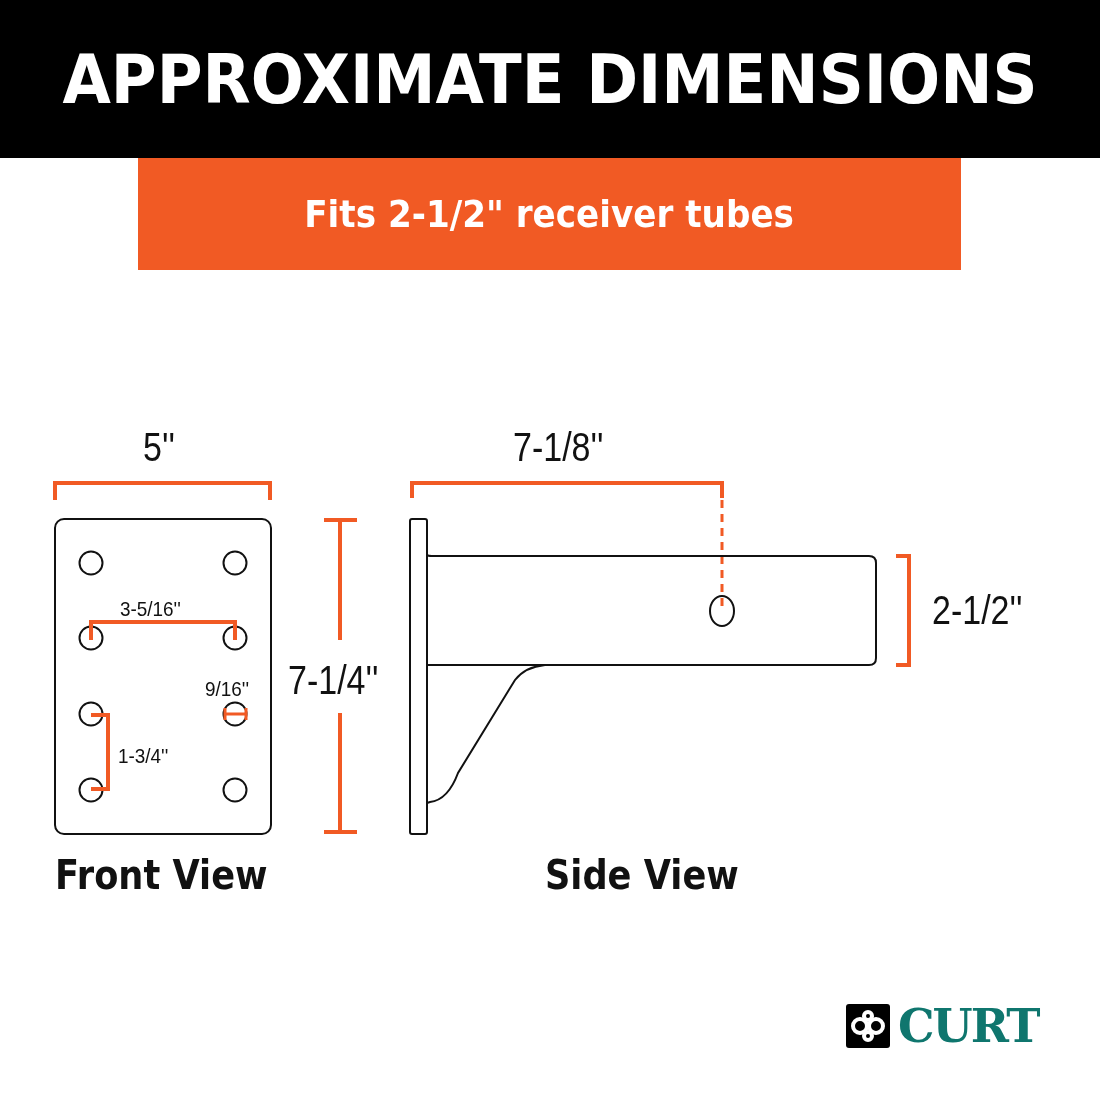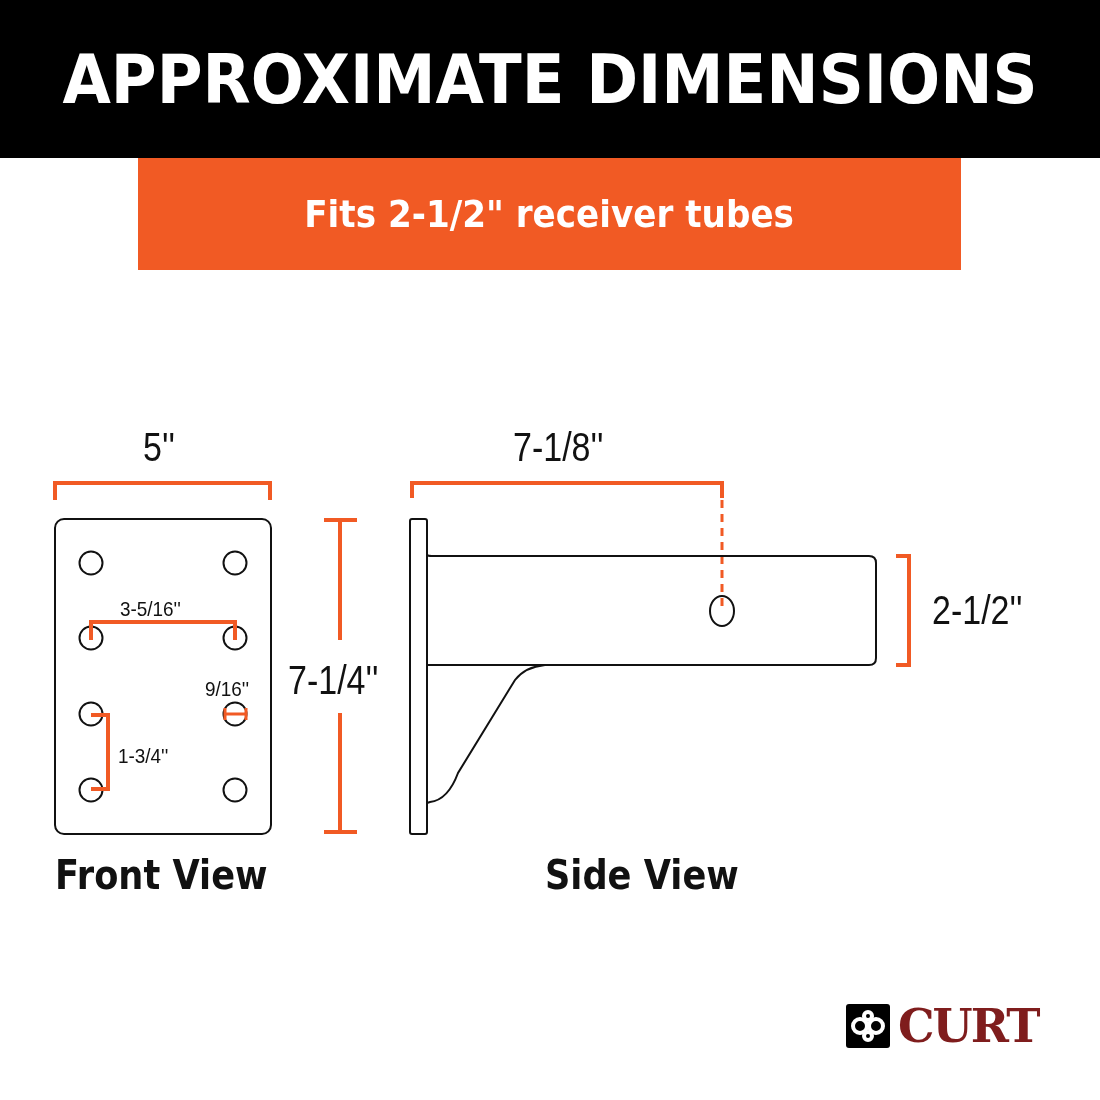--- a/index.html
+++ b/index.html
@@ -8,21 +8,21 @@
     .header-title { color: #ffffff; font-family: "DejaVu Sans", sans-serif; font-weight: bold; font-size: 68px; letter-spacing: 0px; transform: scaleX(0.92); white-space: nowrap; }
     .subbar { position: absolute; left: 138px; top: 158px; width: 823px; height: 112px; background: #f15a24; display: flex; align-items: center; justify-content: center; }
     .subbar-text { color: #ffffff; font-family: "DejaVu Sans", sans-serif; font-weight: bold; font-size: 38px; transform: scaleX(0.9); white-space: nowrap; }
     svg.diagram { position: absolute; left: 0; top: 0; }
     .lbl { position: absolute; color: #111111; font-family: "Liberation Sans", sans-serif; white-space: nowrap; line-height: 1; }
     .lbl-lg { font-size: 40px; transform: scaleX(0.85); transform-origin: left top; }
     .lbl-sm { font-size: 21px; transform: scaleX(0.9); transform-origin: left top; }
     .view-label { position: absolute; font-family: "DejaVu Sans", sans-serif; font-weight: bold; font-size: 40px; color: #111111; white-space: nowrap; line-height: 1; transform: scaleX(0.88); transform-origin: left top; }
     .logo { position: absolute; left: 846px; top: 1003px; display: flex; align-items: center; gap: 8px; }
     .logo-mark { width: 44px; height: 44px; background: #000000; border-radius: 3px; position: relative; }
-    .logo-text { font-family: "DejaVu Serif", serif; font-weight: bold; font-size: 46px; color: #7f1d1d; letter-spacing: -2px; line-height: 1; }
+    .logo-text { font-family: "DejaVu Serif", serif; font-weight: bold; font-size: 46px; color: #0f766e; letter-spacing: -2px; line-height: 1; }
   </style>
 </head>
 <body>
 
 <div class="header">
   <span class="header-title">APPROXIMATE DIMENSIONS</span>
 </div>
 
 <div class="subbar">
   <span class="subbar-text">Fits 2-1/2" receiver tubes</span>

